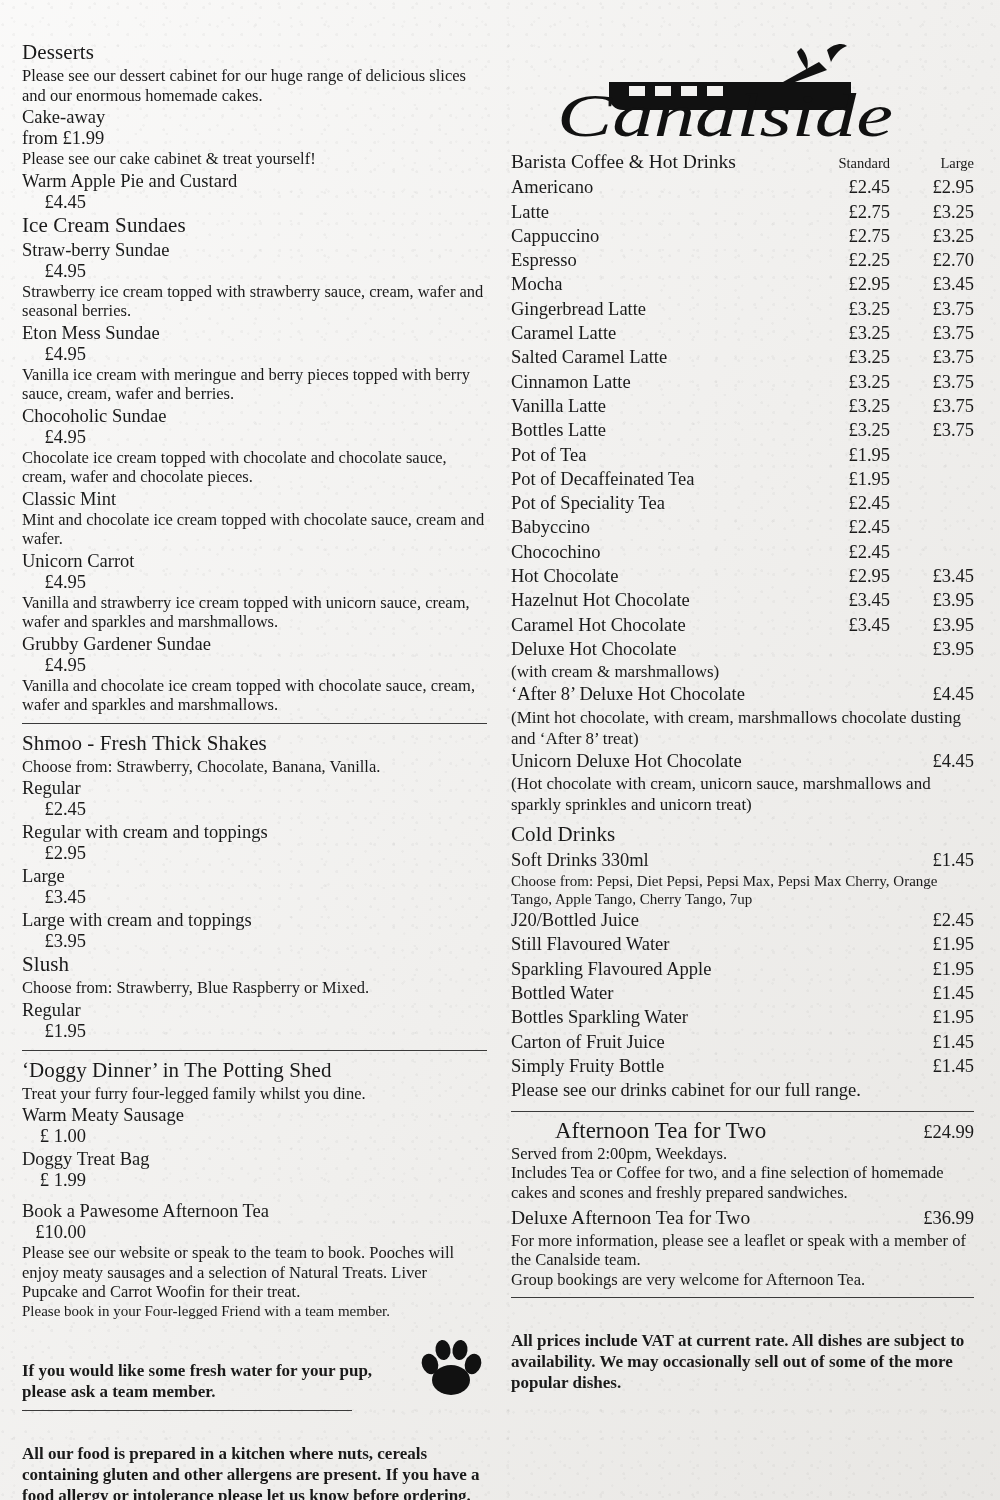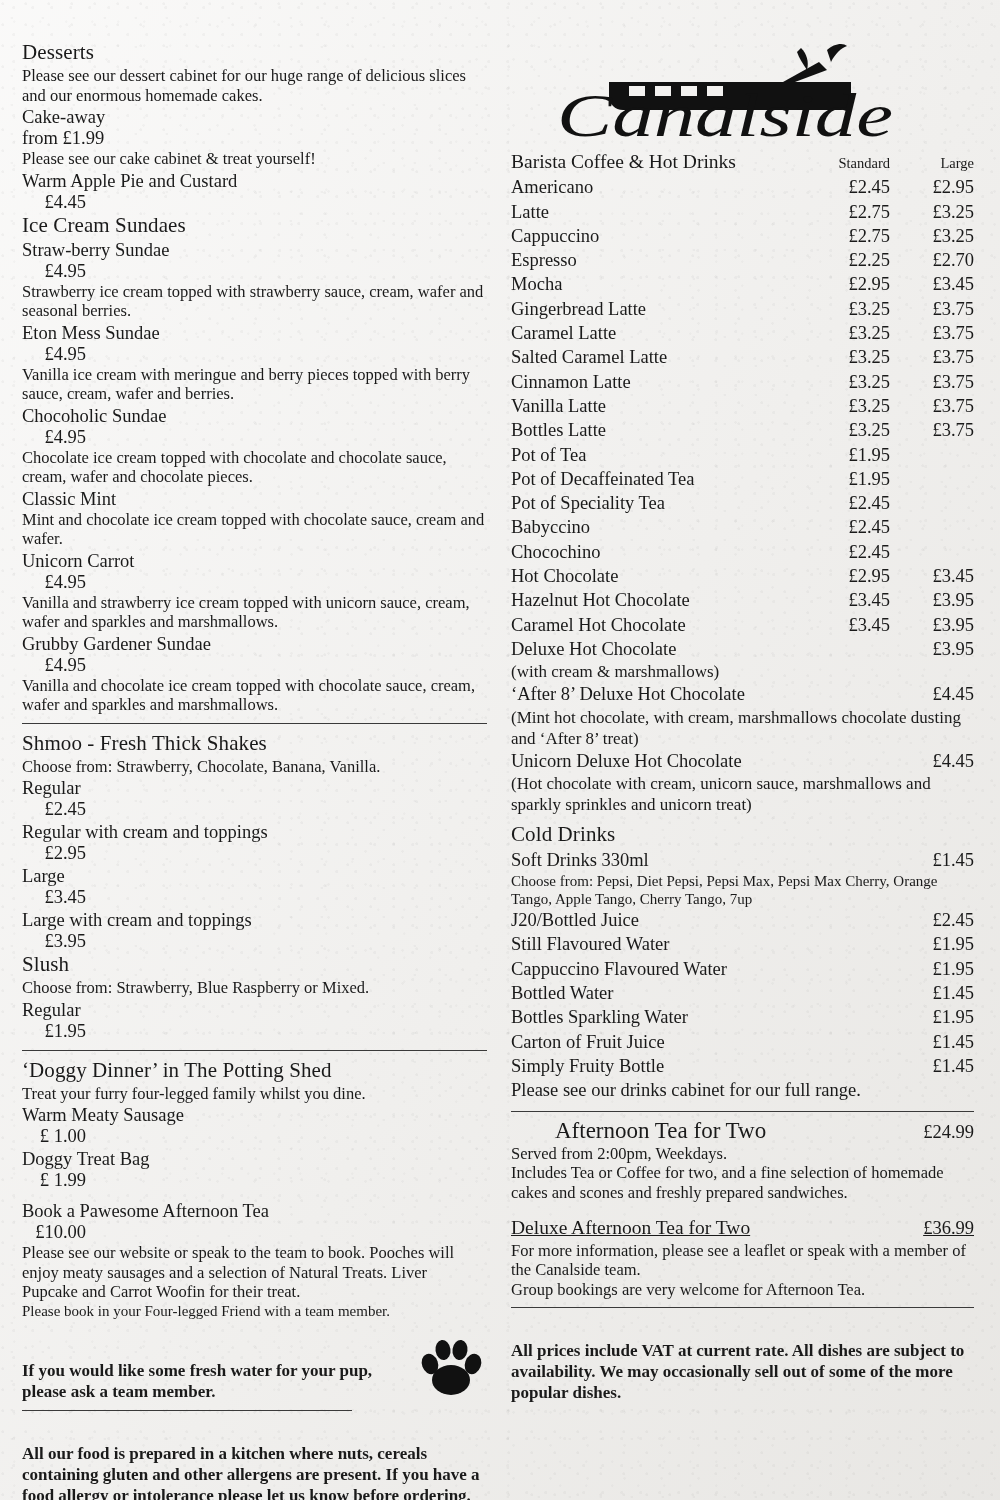--- a/index.html
+++ b/index.html
@@ -412,21 +412,21 @@
     <p class="desc small">Choose from: Pepsi, Diet Pepsi, Pepsi Max, Pepsi Max Cherry, Orange Tango, Apple Tango, Cherry Tango, 7up</p>
     <div class="drink-row">
         <span class="dname">J20/Bottled Juice</span>
         <span class="p2">£2.45</span>
       </div>
     <div class="drink-row">
         <span class="dname">Still Flavoured Water</span>
         <span class="p2">£1.95</span>
       </div>
     <div class="drink-row">
-        <span class="dname">Cappuccino Flavoured Water</span>
+        <span class="dname">Sparkling Flavoured Apple</span>
         <span class="p2">£1.95</span>
       </div>
     <div class="drink-row">
         <span class="dname">Bottled Water</span>
         <span class="p2">£1.45</span>
       </div>
     <div class="drink-row">
         <span class="dname">Bottles Sparkling Water</span>
         <span class="p2">£1.95</span>
       </div>
@@ -444,21 +444,21 @@
 
     <hr class="rule">
 
     <div class="drink-row">
       <span class="dname" style="font-size:23px;margin-left:44px;">Afternoon Tea for Two</span>
       <span class="p2">£24.99</span>
     </div>
     <p class="desc">Served from 2:00pm, Weekdays.</p>
     <p class="desc">Includes Tea or Coffee for two, and a fine selection of homemade cakes and scones and freshly prepared sandwiches.</p>
 
-    <div class="drink-row" style="margin-top:14px;text-decoration:underline;">
+    <div class="drink-row" style="margin-top:4px;">
       <span class="dname" style="font-size:19.5px;">Deluxe Afternoon Tea for Two</span>
       <span class="p2">£36.99</span>
     </div>
     <p class="desc">For more information, please see a leaflet or speak with a member of the Canalside team.</p>
     <p class="desc">Group bookings are very welcome for Afternoon Tea.</p>
 
     <hr class="rule">
     <div class="spacer"></div>
     <p class="footer-note">All prices include VAT at current rate. All dishes are subject to availability. We may occasionally sell out of some of the more popular dishes.</p>
   </div>

